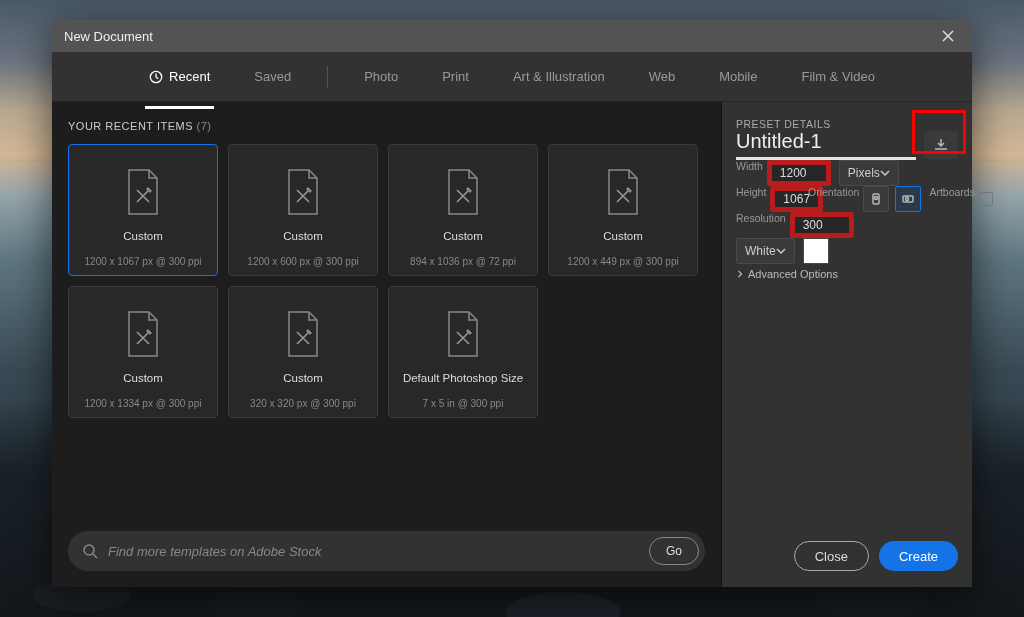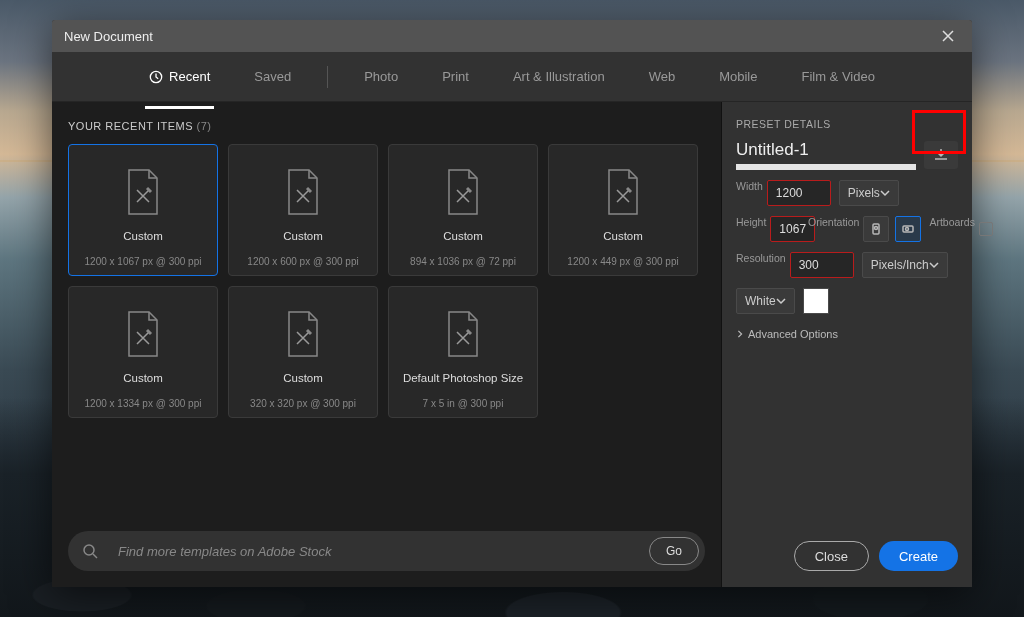--- a/index.html
+++ b/index.html
@@ -87,54 +87,54 @@
   .card.selected { border:1.5px solid #1473e6; }
   .card .thumb { flex:1; display:flex; align-items:center; justify-content:center; }
   .card .name { font-size:11.5px; color:#ddd; text-align:center; margin-top:6px; white-space:nowrap; overflow:hidden; text-overflow:ellipsis; width:100%; }
   .card .dims { font-size:10px; color:#888; text-align:center; margin-top:14px; }
 
   .search-row {
     margin-top:auto; padding-top:14px;
   }
   .search-pill {
     height:40px; background:#323232; border-radius:20px;
-    display:flex; align-items:center; padding:0 6px 0 14px; gap:20px;
+    display:flex; align-items:center; padding:0 6px 0 14px; gap:10px;
     color:#888;
   }
   .search-pill .sicon { width:16px; height:16px; }
   .search-pill .txt { flex:1; font-size:13px; font-style:italic; color:#888; }
   .gobtn {
     border:1px solid #888; color:#ddd; background:transparent;
     height:28px; padding:0 16px; border-radius:14px; font-size:12px; cursor:pointer;
   }
 
   
   .right {
     width:250px; background:#323232; padding: 16px 14px; font-size:12px; color:#b8b8b8;
-    display:flex; flex-direction:column; gap:10px;
+    display:flex; flex-direction:column; 
     position:relative;
   }
   .preset-hdr { font-size:10.5px; letter-spacing:0.5px; color:#aaa; }
   .name-row { display:flex; align-items:center; justify-content:space-between; }
-  .doc-name { font-size:17px; color:#eee; border-bottom:6px solid #e5e5e5; padding-bottom:4px; flex:1; margin-right:8px; }
+  .doc-name { font-size:20px; color:#eee; border-bottom:3px solid #e5e5e5; padding-bottom:4px; flex:1; margin-right:8px; }
   .save-btn {
     width:34px; height:28px; display:flex; align-items:center; justify-content:center;
     background:#3a3a3a; border-radius:3px; cursor:pointer;
   }
   .save-btn svg { width:16px; height:14px; }
   .highlight-box {
     position:absolute; top:8px; right:6px; width:54px; height:44px;
     border:3px solid #f00; pointer-events:none;
   }
 
   .fld-label { font-size:10.5px; color:#999; }
   .row { display:flex; gap:8px; align-items:flex-end; }
   .col { display:flex; flex-direction:row; gap:4px; }
   .input-box {
-    height:26px; background:#262626; border:1px solid #b91c1c; border-radius:2px;
+    height:26px; background:#262626; border:5px solid #b91c1c; border-radius:2px;
     display:flex; align-items:center; padding:0 8px; color:#ddd; font-size:12px;
   }
   .select-box {
     height:26px; background:#3a3a3a; border:1px solid #4a4a4a; border-radius:2px;
     display:flex; align-items:center; justify-content:space-between; padding:0 8px;
     color:#ccc; font-size:12px; cursor:pointer;
   }
   .chev { width:10px; height:10px; }
 
   .orient-row { display:flex; gap:6px; }
@@ -367,26 +367,20 @@
           <div style="height:26px;display:flex;align-items:center">
               <div class="chk"></div>
             </div>
         </div>
       </div>
 
       <div class="col">
         <div class="fld-label">Resolution</div>
         <div class="row">
           <div class="input-box" style="width:64px">300</div>
-          <div class="select-box" style="flex:1">
-            <span>Pixels/Inch</span>
-            <svg class="chev" viewBox="0 0 10 10">
-                <path d="M1 3 L5 7 L9 3"></path>
-              </svg>
-          </div>
         </div>
       </div>
 
 
       <div class="col">
         <div class="row">
           <div class="select-box" style="flex:1">
             <span>White</span>
             <svg class="chev" viewBox="0 0 10 10">
                 <path d="M1 3 L5 7 L9 3"></path>

